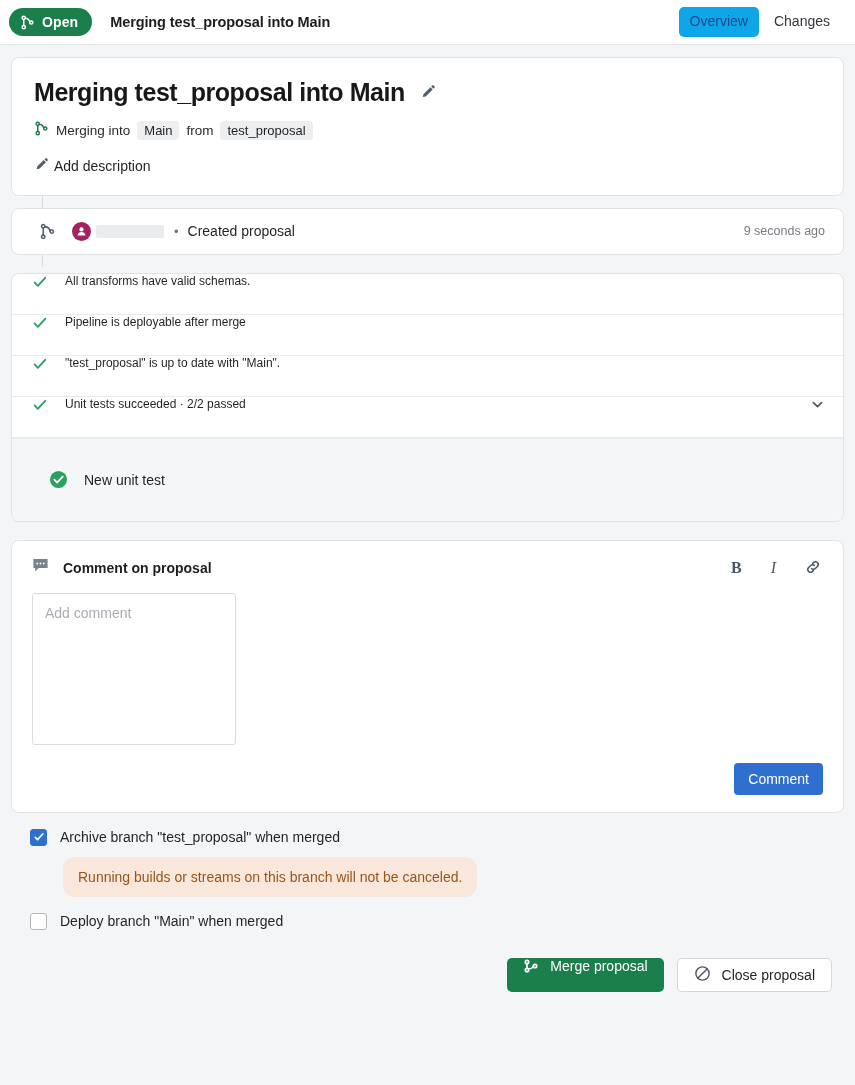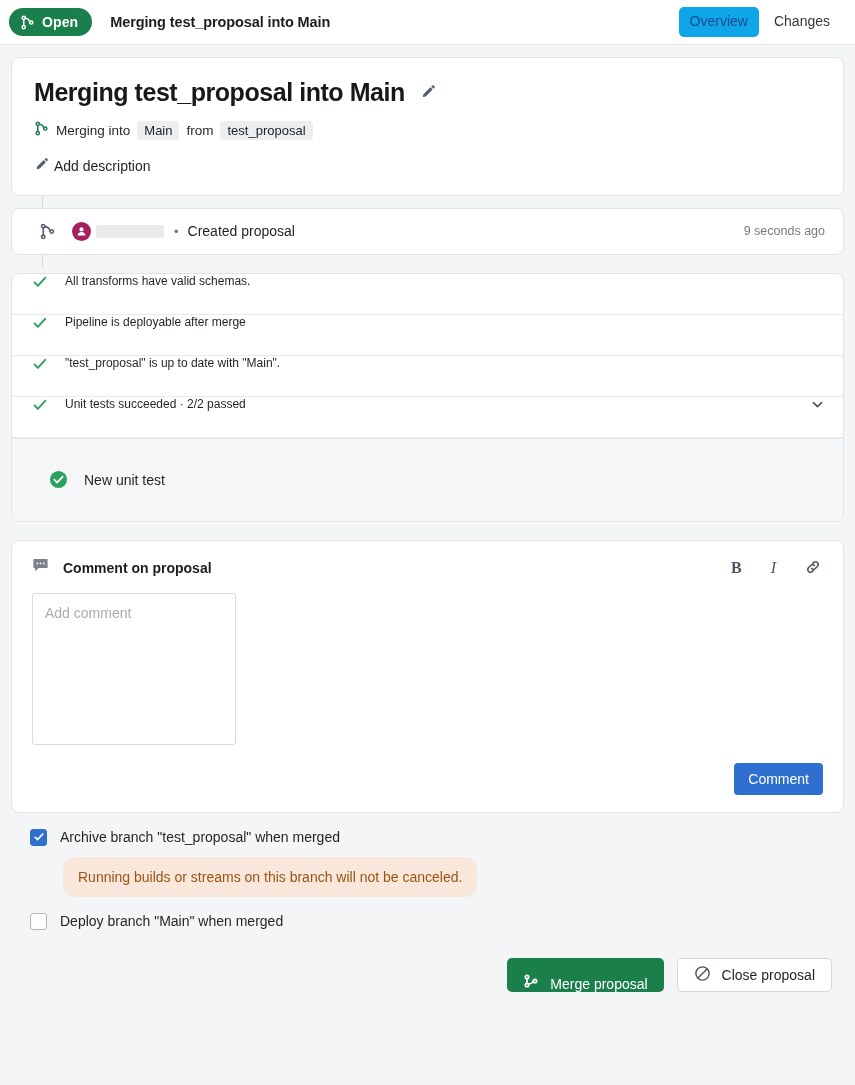--- a/index.html
+++ b/index.html
@@ -352,21 +352,21 @@
   .btn-merge {
     background: #1a7f4b;
     color: #ffffff;
     border: none;
     border-radius: 5px;
     font-size: 14px;
     font-family: "Liberation Sans", sans-serif;
     padding: 0 16px;
     height: 34px;
     display: inline-flex;
-    align-items: flex-end;
+    align-items: flex-start;
     gap: 11px;
     cursor: pointer;
   }
   .btn-close {
     background: #ffffff;
     color: #1f2123;
     border: 1px solid #d4d7da;
     border-radius: 5px;
     font-size: 14px;
     font-family: "Liberation Sans", sans-serif;

